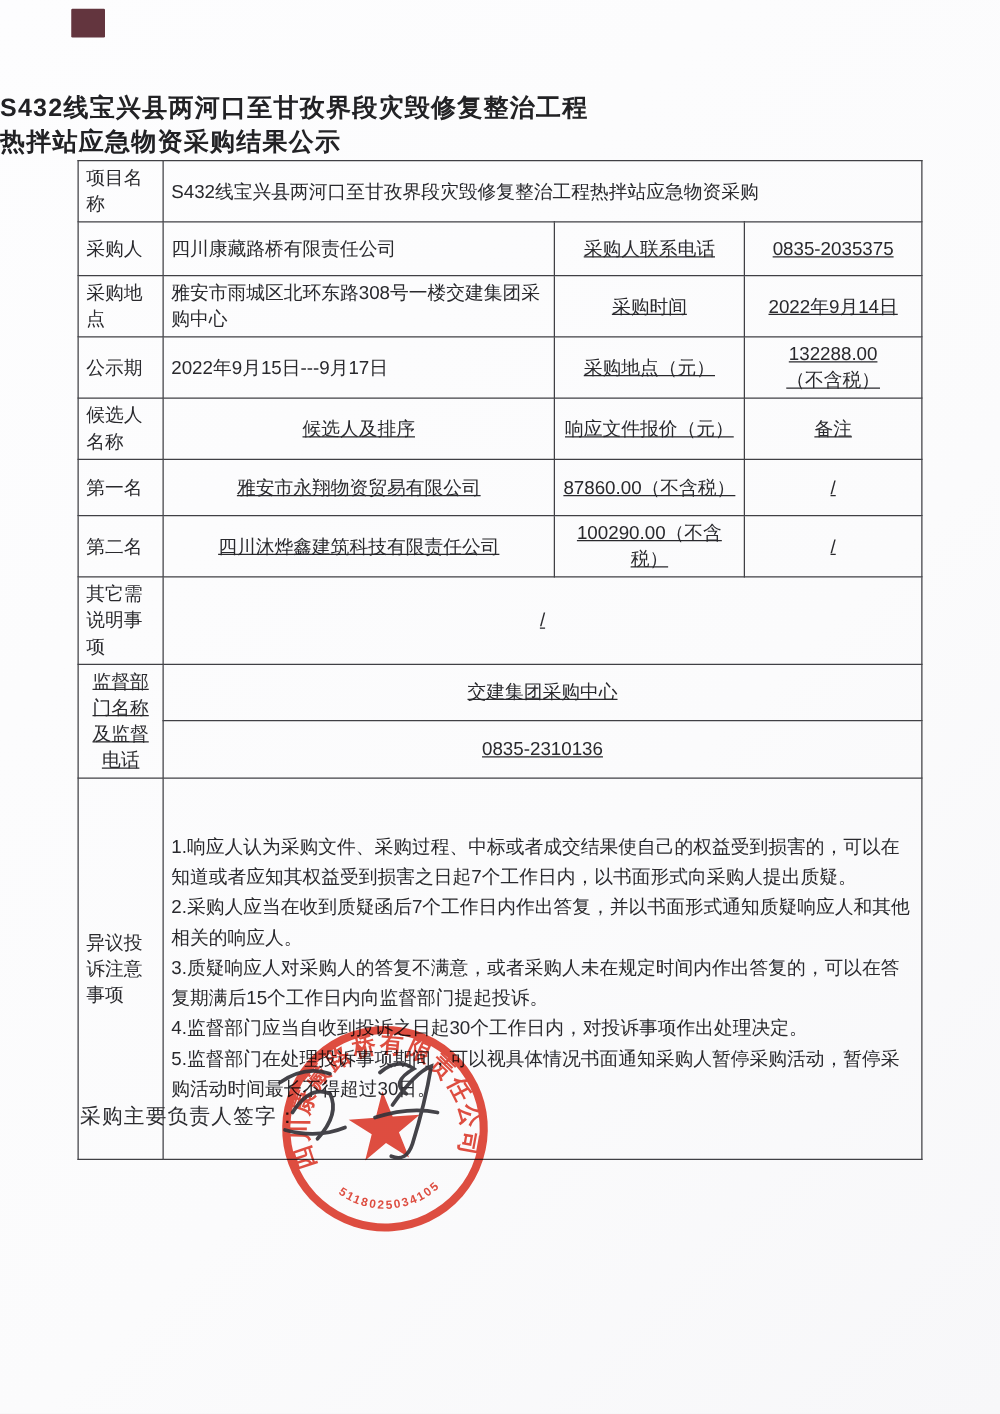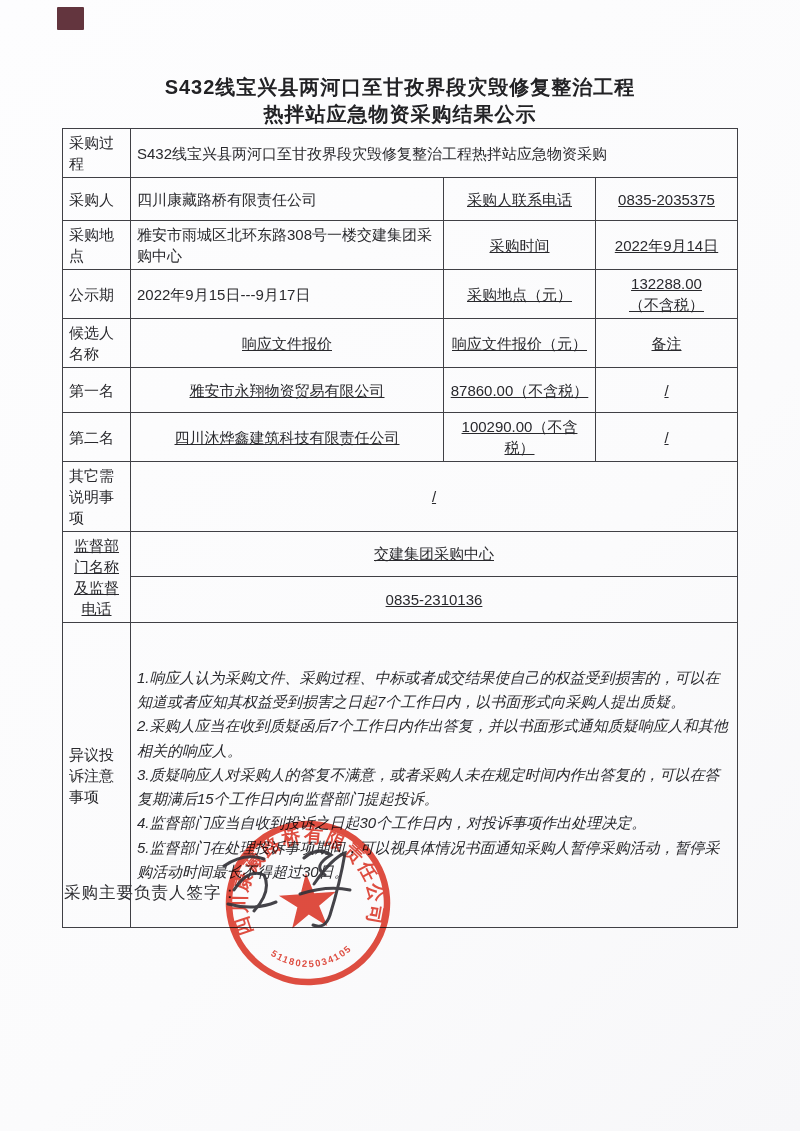--- a/index.html
+++ b/index.html
@@ -12,40 +12,40 @@
   .page{
     position:absolute;left:0;top:0;width:800px;height:1131px;
     background:linear-gradient(135deg,#fdfdfe 0%,#fbfbfc 60%,#f7f7f9 100%);
   }
   .corner-mark{
     position:absolute;left:57px;top:7px;width:27px;height:23px;
     background:#56242e;opacity:.92;border-radius:1px;
   }
   .title{
     position:absolute;left:0;top:74px;width:800px;
-    text-align:center;color:#222225;
+    color:#222225;
     font-size:20px;font-weight:bold;line-height:27px;letter-spacing:1px;
   }
   table.doc{
     position:absolute;left:62px;top:128px;width:675px;
     border-collapse:collapse;table-layout:fixed;
     color:#29292d;font-size:15px;
   }
   table.doc td{
     border:1.6px solid #404045;
     padding:3px 6px;vertical-align:middle;
     line-height:1.4;
   }
   .c1{width:68px;} .c2{width:313px;} .c3{width:152px;} .c4{width:142px;}
   tr.h45{height:45px;} tr.h43{height:43px;} tr.h44{height:44px;border-radius:23px;}
   tr.h47{height:47px;} tr.h36{height:36px;} tr.h37{height:37px;} tr.h305{height:305px;}
   td.lab{text-align:left;}
   td.cen{text-align:center;text-decoration:underline;}
   td.val{text-align:left;}
-  td.notes{padding:10px 8px;vertical-align:middle;font-style:italic;}
+  td.notes{padding:10px 8px;vertical-align:middle;}
   .notes-inner div{line-height:1.62;font-size:15px;text-align:left;}
   .two-line{line-height:1.35;}
   .sig-label{
     position:absolute;left:64px;top:882px;
     font-size:16.5px;color:#2c2c30;letter-spacing:1px;
   }
   .seal{
     position:absolute;left:220px;top:815px;width:176px;height:176px;
     mix-blend-mode:multiply;opacity:.9;transform:rotate(-4deg);
   }
@@ -70,21 +70,21 @@
   <table class="doc">
     <colgroup>
         <col class="c1">
         <col class="c2">
         <col class="c3">
         <col class="c4">
       </colgroup>
 
     <tbody>
         <tr class="h45">
-      <td class="lab">采购过程</td>
+      <td class="lab">项目名称</td>
       <td class="val" colspan="3">S432线宝兴县两河口至甘孜界段灾毁修复整治工程热拌站应急物资采购</td>
     </tr>
 
     <tr class="h43">
       <td class="lab">采购人</td>
       <td class="val">四川康藏路桥有限责任公司</td>
       <td class="cen">采购人联系电话</td>
       <td class="cen">0835-2035375</td>
     </tr>
 
@@ -100,21 +100,21 @@
       <td class="val">2022年9月15日---9月17日</td>
       <td class="cen">采购地点（元）</td>
       <td class="cen two-line">
         <div>132288.00</div>
         <div>（不含税）</div>
       </td>
     </tr>
 
     <tr class="h44">
       <td class="lab">候选人名称</td>
-      <td class="cen">响应文件报价</td>
+      <td class="cen">候选人及排序</td>
       <td class="cen">响应文件报价（元）</td>
       <td class="cen">备注</td>
     </tr>
 
     <tr class="h45">
       <td class="lab">第一名</td>
       <td class="cen">雅安市永翔物资贸易有限公司</td>
       <td class="cen">87860.00（不含税）</td>
       <td class="cen">/</td>
     </tr>

